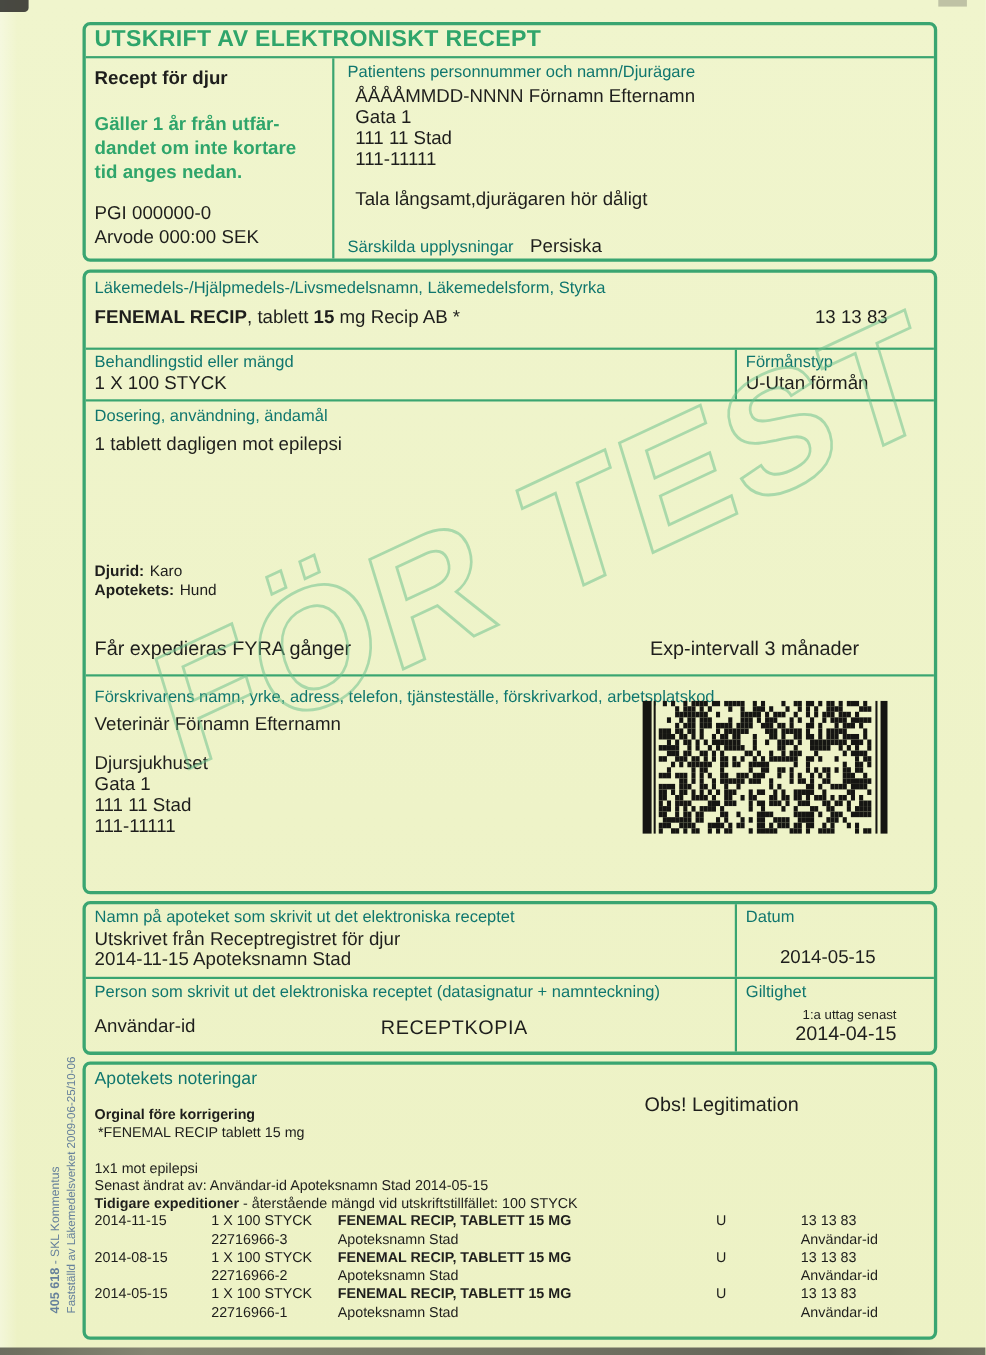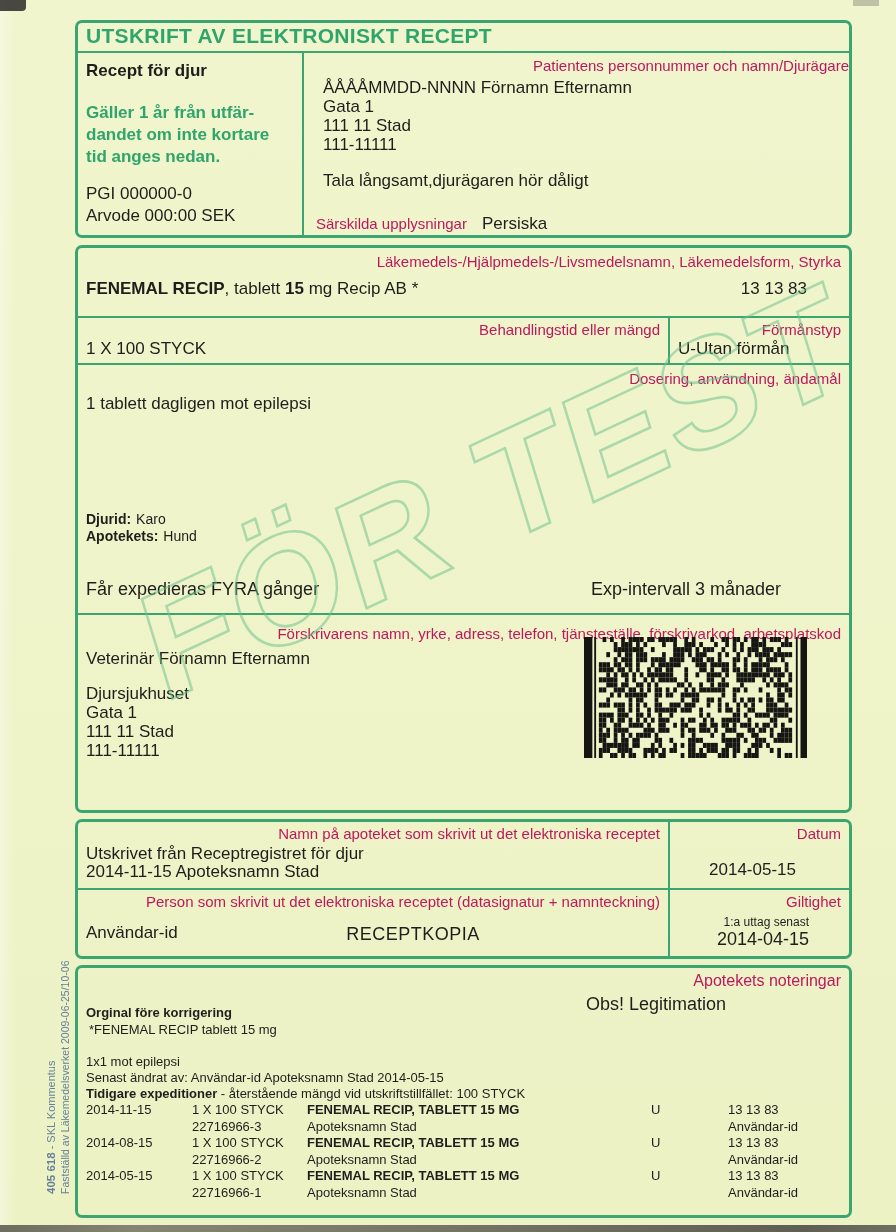--- a/index.html
+++ b/index.html
@@ -38,21 +38,21 @@
     position:absolute; left:44px; top:1194px; width:268px;
     transform: rotate(-90deg); transform-origin: 0 0;
     color:#66809b; font-size:11px; line-height:14px; z-index:2;
   }
   .sidebar-vertical .row2 { font-size:10.5px; }
   .sidebar-vertical b { font-size:11.5px; }
 
   
   .form { position:absolute; left:75px; top:20px; width:777px; z-index:2; }
   .gbox { border:3px solid #3aa571; border-radius:7px; box-sizing:border-box; position:relative; }
-  .lab { color:#be185d; font-size:15px;text-align:right; }
+  .lab { color:#0f766e; font-size:15px; }
 
   
   .box-top { height:218px; margin-bottom:7px; }
   .b1-title { height:27px; border-bottom:2px solid #3aa571; padding:1px 0 0 8px;
     font-size:21px; font-weight:bold; color:#2fa56b; letter-spacing:.3px; }
   .b1-body { display:flex; height:calc(100% - 30px); }
   .b1-left { width:226px; border-right:2px solid #3aa571; position:relative; padding:6px 8px; box-sizing:border-box; }
   .recept-for { font-size:17px; font-weight:bold; margin-top:2px; }
   .validity { margin-top:21px; color:#2fa56b; font-weight:bold; font-size:17px; line-height:22px; }
   .pgi-block { position:absolute; left:8px; bottom:8px; font-size:17px; line-height:22px; }
@@ -89,21 +89,21 @@
   .box-pharm { margin-bottom:6px; }
   .ph-row1 { height:68px; border-bottom:2px solid #3aa571; display:flex; box-sizing:border-box; }
   .ph-row2 { height:66px; display:flex; box-sizing:border-box; }
   .ph-left { flex:1; position:relative; padding:3px 8px; }
   .ph-line1 { font-size:17px; margin-top:2px; }
   .ph-line2 { position:absolute; left:8px; bottom:6px; font-size:17px; }
   .ph-right { width:181px; border-left:2px solid #3aa571; position:relative; padding:3px 8px; box-sizing:border-box; }
   .ph-date { position:absolute; left:0; right:14px; bottom:8px; text-align:center; font-size:17px; }
   .sig-user { position:absolute; left:8px; bottom:13px; font-size:17px; }
   .sig-copy { position:absolute; left:80px; right:0; bottom:11px; text-align:center; font-size:18px; letter-spacing:.5px; }
-  .sig-valid { position:absolute; right:40px; bottom:6px; text-align:right; }
+  .sig-valid { position:absolute; right:34px; bottom:6px; text-align:right; }
   .sig-valid .small { font-size:12px; }
   .sig-valid .date { font-size:18px; }
 
   
   .box-notes { height:253px; position:relative; padding:4px 8px; box-sizing:border-box; font-size:13px; }
   .notes-label { font-size:16px; }
   .notes-obs { position:absolute; left:508px; top:26px; font-size:18px; }
   .org-label { font-weight:bold; margin-top:15px; }
   .org-value { margin-left:3px; margin-top:2px; }
   .dose-note { margin-top:17px; }

